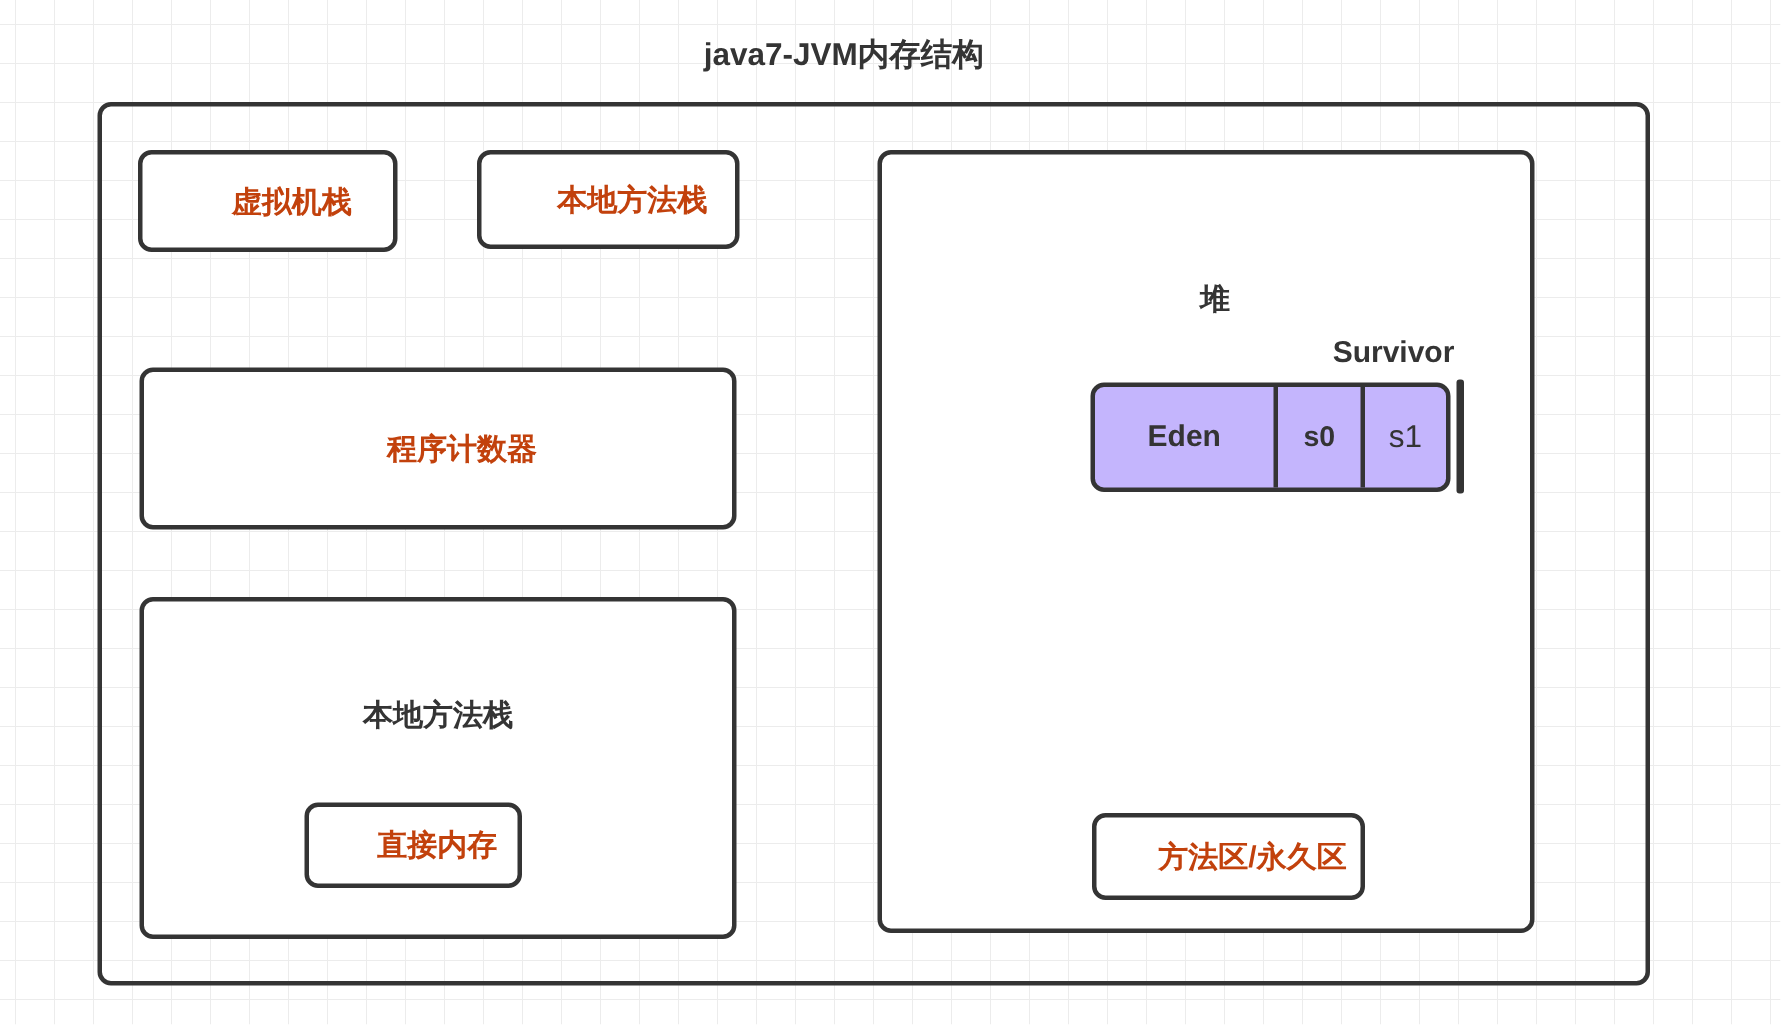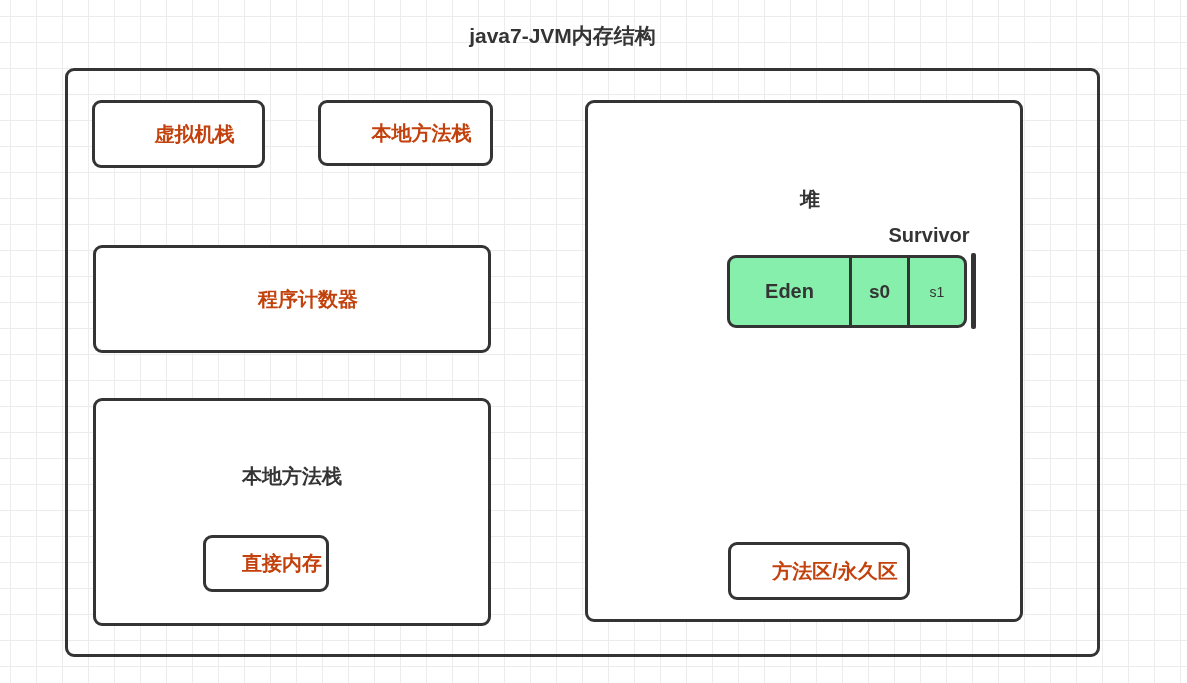--- a/index.html
+++ b/index.html
@@ -56,41 +56,41 @@
   .outer-box   { left: 65px;  top: 68px;  width: 1035px; height: 589px; background: transparent; }
   
   .vm-stack            { left: 92px;  top: 100px; width: 173px; height: 68px; }
   .native-method-stack { left: 318px; top: 100px; width: 175px; height: 66px; }
   .program-counter     { left: 93px;  top: 245px; width: 398px; height: 108px; }
   .native-memory       { left: 93px;  top: 398px; width: 398px; height: 228px; }
   .native-memory-label {
     position: absolute; left: 0; top: 62px; width: 100%;
     text-align: center; font-size: 20px; font-weight: 700;
   }
-  .direct-memory { left: 107px; top: 134px; width: 126px; height: 57px; }
+  .direct-memory { left: 107px; top: 134px; width: 145px; height: 57px; }
   
   .heap-box { left: 585px; top: 100px; width: 438px; height: 522px; }
   .heap-label     { left: 162px; top: 83px;  width: 120px; }
   .survivor-label { left: 251px; top: 121px; width: 180px; }
   .young-gen-label{ left: 12px;  top: 179px; width: 140px; }
   .young-row {
     position: absolute;
     left: 139px; top: 152px; width: 240px; height: 73px;
     border: 3px solid #343434;
     border-radius: 9px;
-    background: #86efac;
+    background: #c4b5fd;
     display: flex;
   }
   .young-cell {
     display: flex; align-items: center; justify-content: center;
     font-size: 20px; color: #343434;
   }
   .cell-eden { width: 122px; border-right: 3px solid #343434; font-weight: 700; }
   .cell-s0   { width: 58px;  border-right: 3px solid #343434; font-weight: 700; font-size: 19px; }
-  .cell-s1   { flex: 1; font-weight: 400; font-size: 14px; }
+  .cell-s1   { flex: 1; font-weight: 400; font-size: 21px; }
   .survivor-bar {
     position: absolute;
     left: 383px; top: 150px; width: 5px; height: 76px;
     background: #343434; border-radius: 2px;
   }
   .old-gen     { left: 144px; top: 305px; width: 180px; height: 55px; }
   .method-area { left: 140px; top: 439px; width: 182px; height: 58px; }
 </style>
 </head>
 <body>

